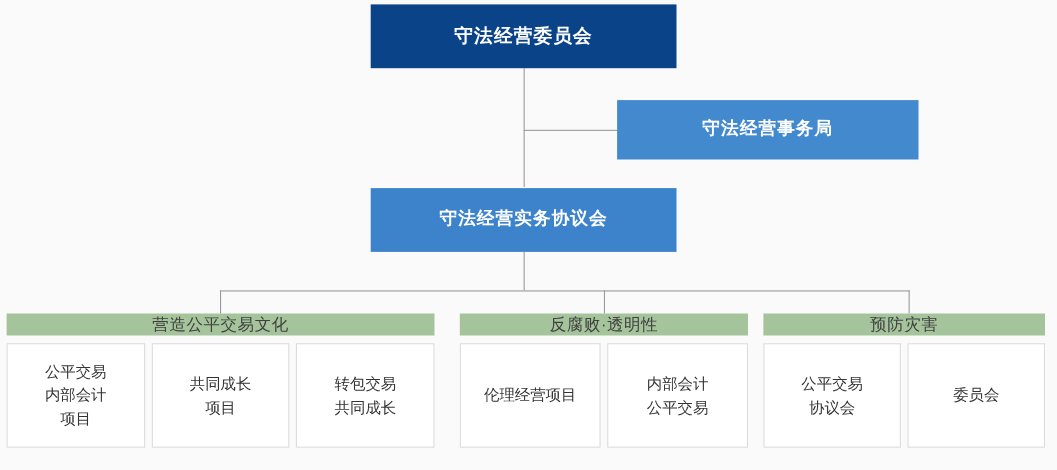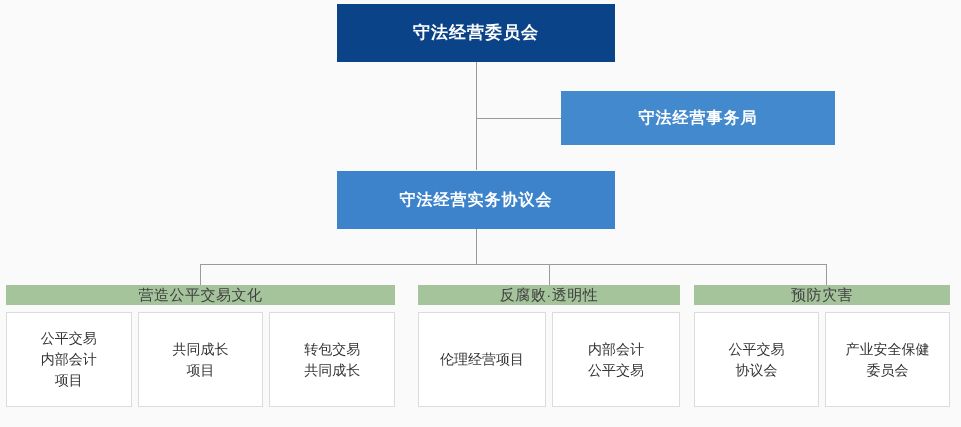--- a/index.html
+++ b/index.html
@@ -169,19 +169,18 @@
   <div class="group" style="left:694px; width:256px;">
     <div class="group-header">
       <span>预防灾害</span>
     </div>
     <div class="group-items">
       <div class="leaf">
         <span>公平交易</span>
         <span>协议会</span>
       </div>
       <div class="leaf">
-        <span>产业安全保健</span>
         <span>委员会</span>
       </div>
     </div>
   </div>
 
 </div>
 
 </body></html>

